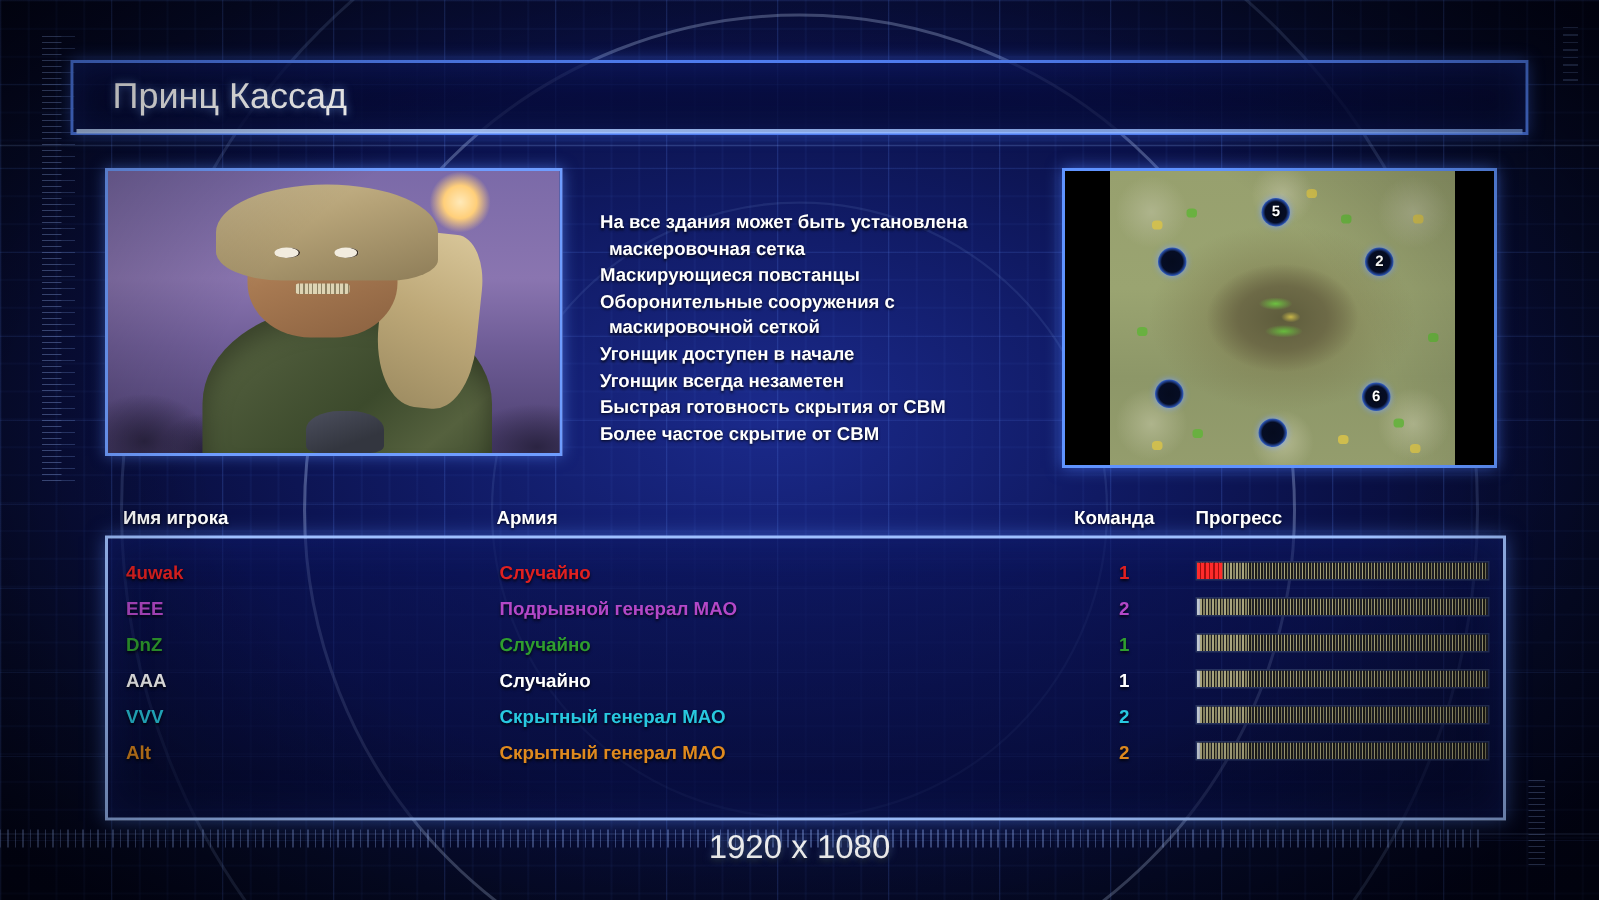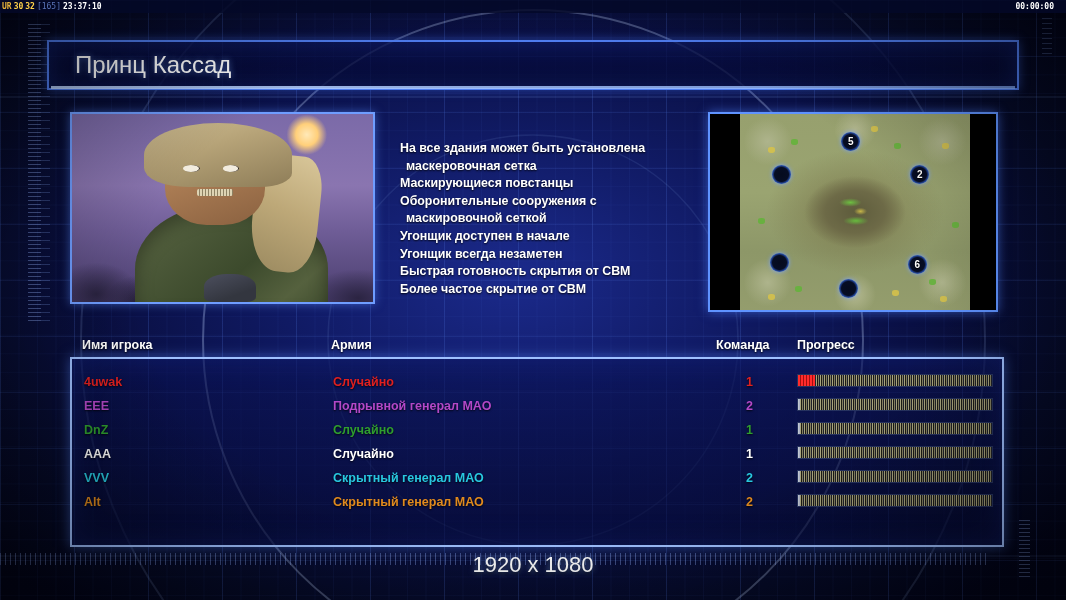--- a/index.html
+++ b/index.html
@@ -312,30 +312,20 @@
     <line x1="0" y1="97" x2="1066" y2="97" stroke="rgba(150,185,255,0.22)" stroke-width="1"></line>
     <line x1="0" y1="556" x2="1066" y2="556" stroke="rgba(150,185,255,0.18)" stroke-width="1"></line>
   </svg>
 
   <div class="ruler ruler-left"></div>
   <div class="ruler ruler-left2"></div>
   <div class="ruler ruler-bottom"></div>
   <div class="ruler ruler-right"></div>
   <div class="ruler ruler-topright"></div>
 
-  <div class="statusbar">
-    <div class="sb-left">
-      <span class="sb-tag">UR</span>
-      <span class="sb-n1">30</span>
-      <span class="sb-n2">32</span>
-      <span class="sb-br">[165]</span>
-      <span class="sb-time">23:37:10</span>
-    </div>
-    <span class="sb-right">00:00:00</span>
-  </div>
 
   <div class="panel-title">
     <div class="title-text">Принц Кассад</div>
   </div>
 
   <div class="panel-info">
 
     <div class="portrait-frame">
       <div class="portrait">
         <div class="pt-trees"></div>

